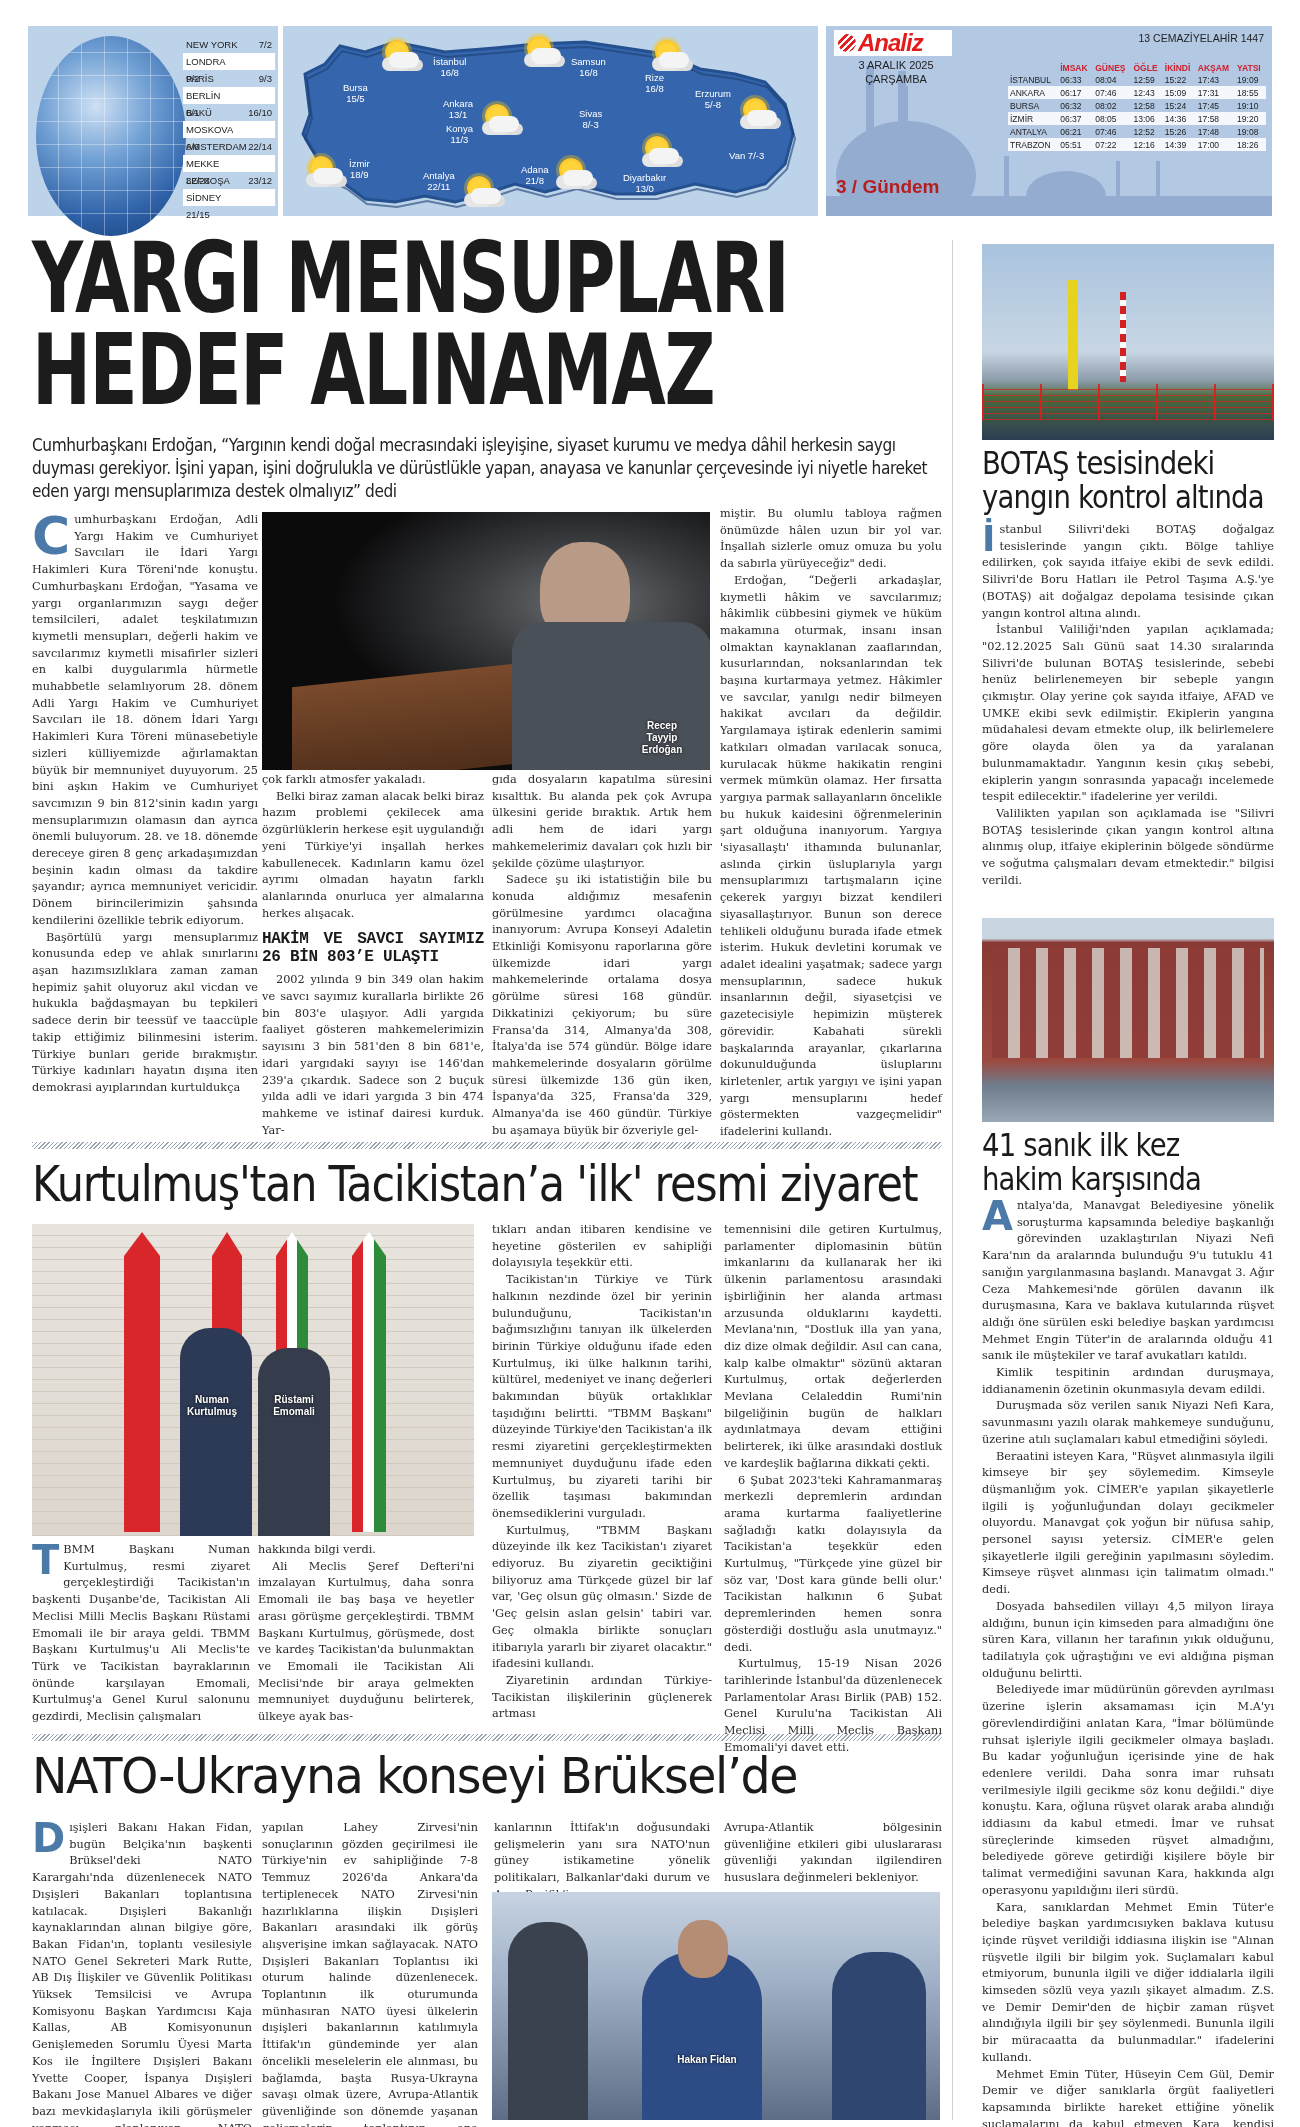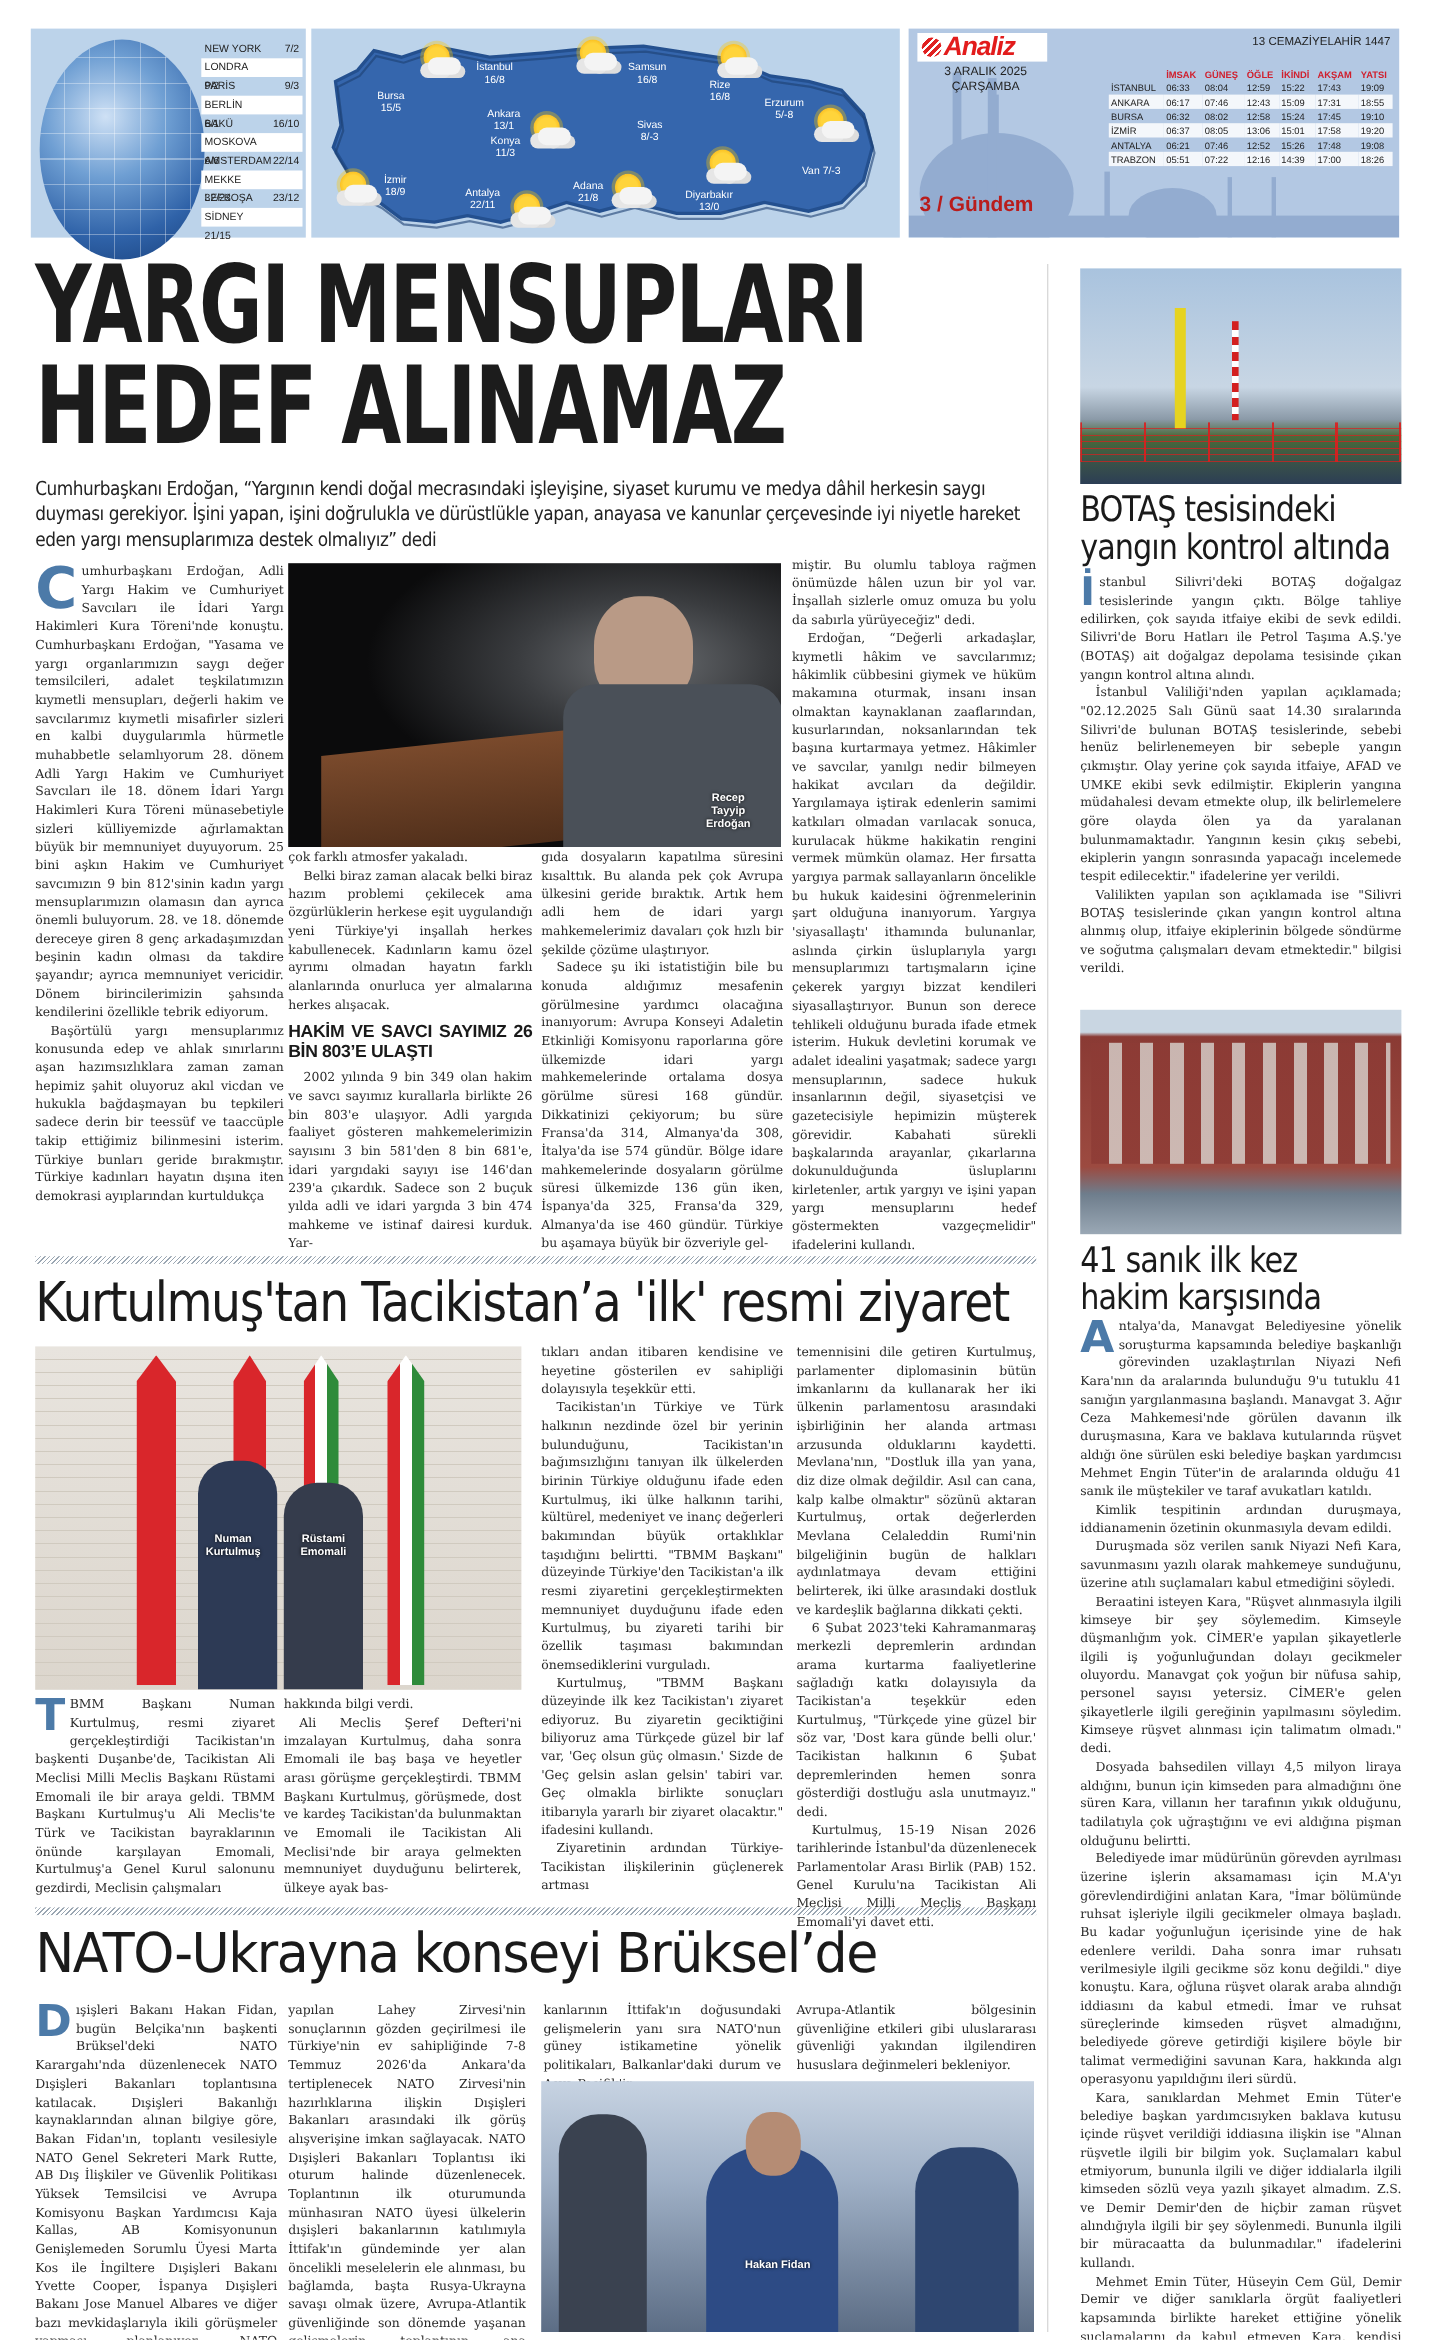--- a/index.html
+++ b/index.html
@@ -43,21 +43,21 @@
   .lead { position: absolute; left: 32px; top: 434px; width: 910px; font-family: "DejaVu Sans", sans-serif; font-size: 17.5px; line-height: 23px; color: #222; letter-spacing: -0.5px; transform: scaleX(0.88); transform-origin: left top; width: 1034px; }
 
   .col { position: absolute; font-family: "DejaVu Serif", serif; font-size: 11.3px; line-height: 16.7px; text-align: justify; color: #2a2a2a; hyphens: auto; }
   .col p { text-indent: 14px; }
   .col p.first { text-indent: 0; }
   .dropcap { float: left; font-family: "DejaVu Sans", sans-serif; font-weight: bold; color: #4c7aa8; font-size: 52px; line-height: 44px; margin: 2px 4px 0 0; }
 
   .photo { position: absolute; overflow: hidden; }
   .cap { position: absolute; font-family: "Liberation Sans", sans-serif; font-weight: bold; font-size: 10px; color: #fff; text-align: center; line-height: 12px; text-shadow: 0 0 3px #000; }
 
-  .subhead { font-family: Liberation Sans, sans-serif; font-weight: bold; font-size: 16px; line-height: 18px; color: #1a1a1a; margin: 8px 0 6px; letter-spacing: -0.3px; }
+  .subhead { font-family: Liberation Mono, monospace; font-weight: bold; font-size: 16px; line-height: 18px; color: #1a1a1a; margin: 8px 0 6px; letter-spacing: -0.3px; }
 
   .side-title { position: absolute; font-family: "DejaVu Sans", sans-serif; font-size: 32px; line-height: 34px; color: #1a1a1a; letter-spacing: -1px; transform: scaleX(0.86); transform-origin: left top; white-space: nowrap; }
 
   .hatch { position: absolute; height: 7px; background: repeating-linear-gradient(135deg, #9aa6b2 0 1px, transparent 1px 3px); }
   .sec-title { position: absolute; font-family: "DejaVu Sans", sans-serif; font-size: 50px; line-height: 56px; color: #1a1a1a; letter-spacing: -1.5px; white-space: nowrap; transform-origin: left top; }
   .vsep { position: absolute; width: 1px; background: #d0d0d0; }
 </style>
 </head>
 <body>
 
@@ -232,21 +232,21 @@
           <td>12:58</td>
           <td>15:24</td>
           <td>17:45</td>
           <td>19:10</td>
         </tr>
     <tr class="alt">
           <td>İZMİR</td>
           <td>06:37</td>
           <td>08:05</td>
           <td>13:06</td>
-          <td>15:01</td>
+          <td>14:36</td>
           <td>17:58</td>
           <td>19:20</td>
         </tr>
     <tr>
           <td>ANTALYA</td>
           <td>06:21</td>
           <td>07:46</td>
           <td>12:52</td>
           <td>15:26</td>
           <td>17:48</td>

